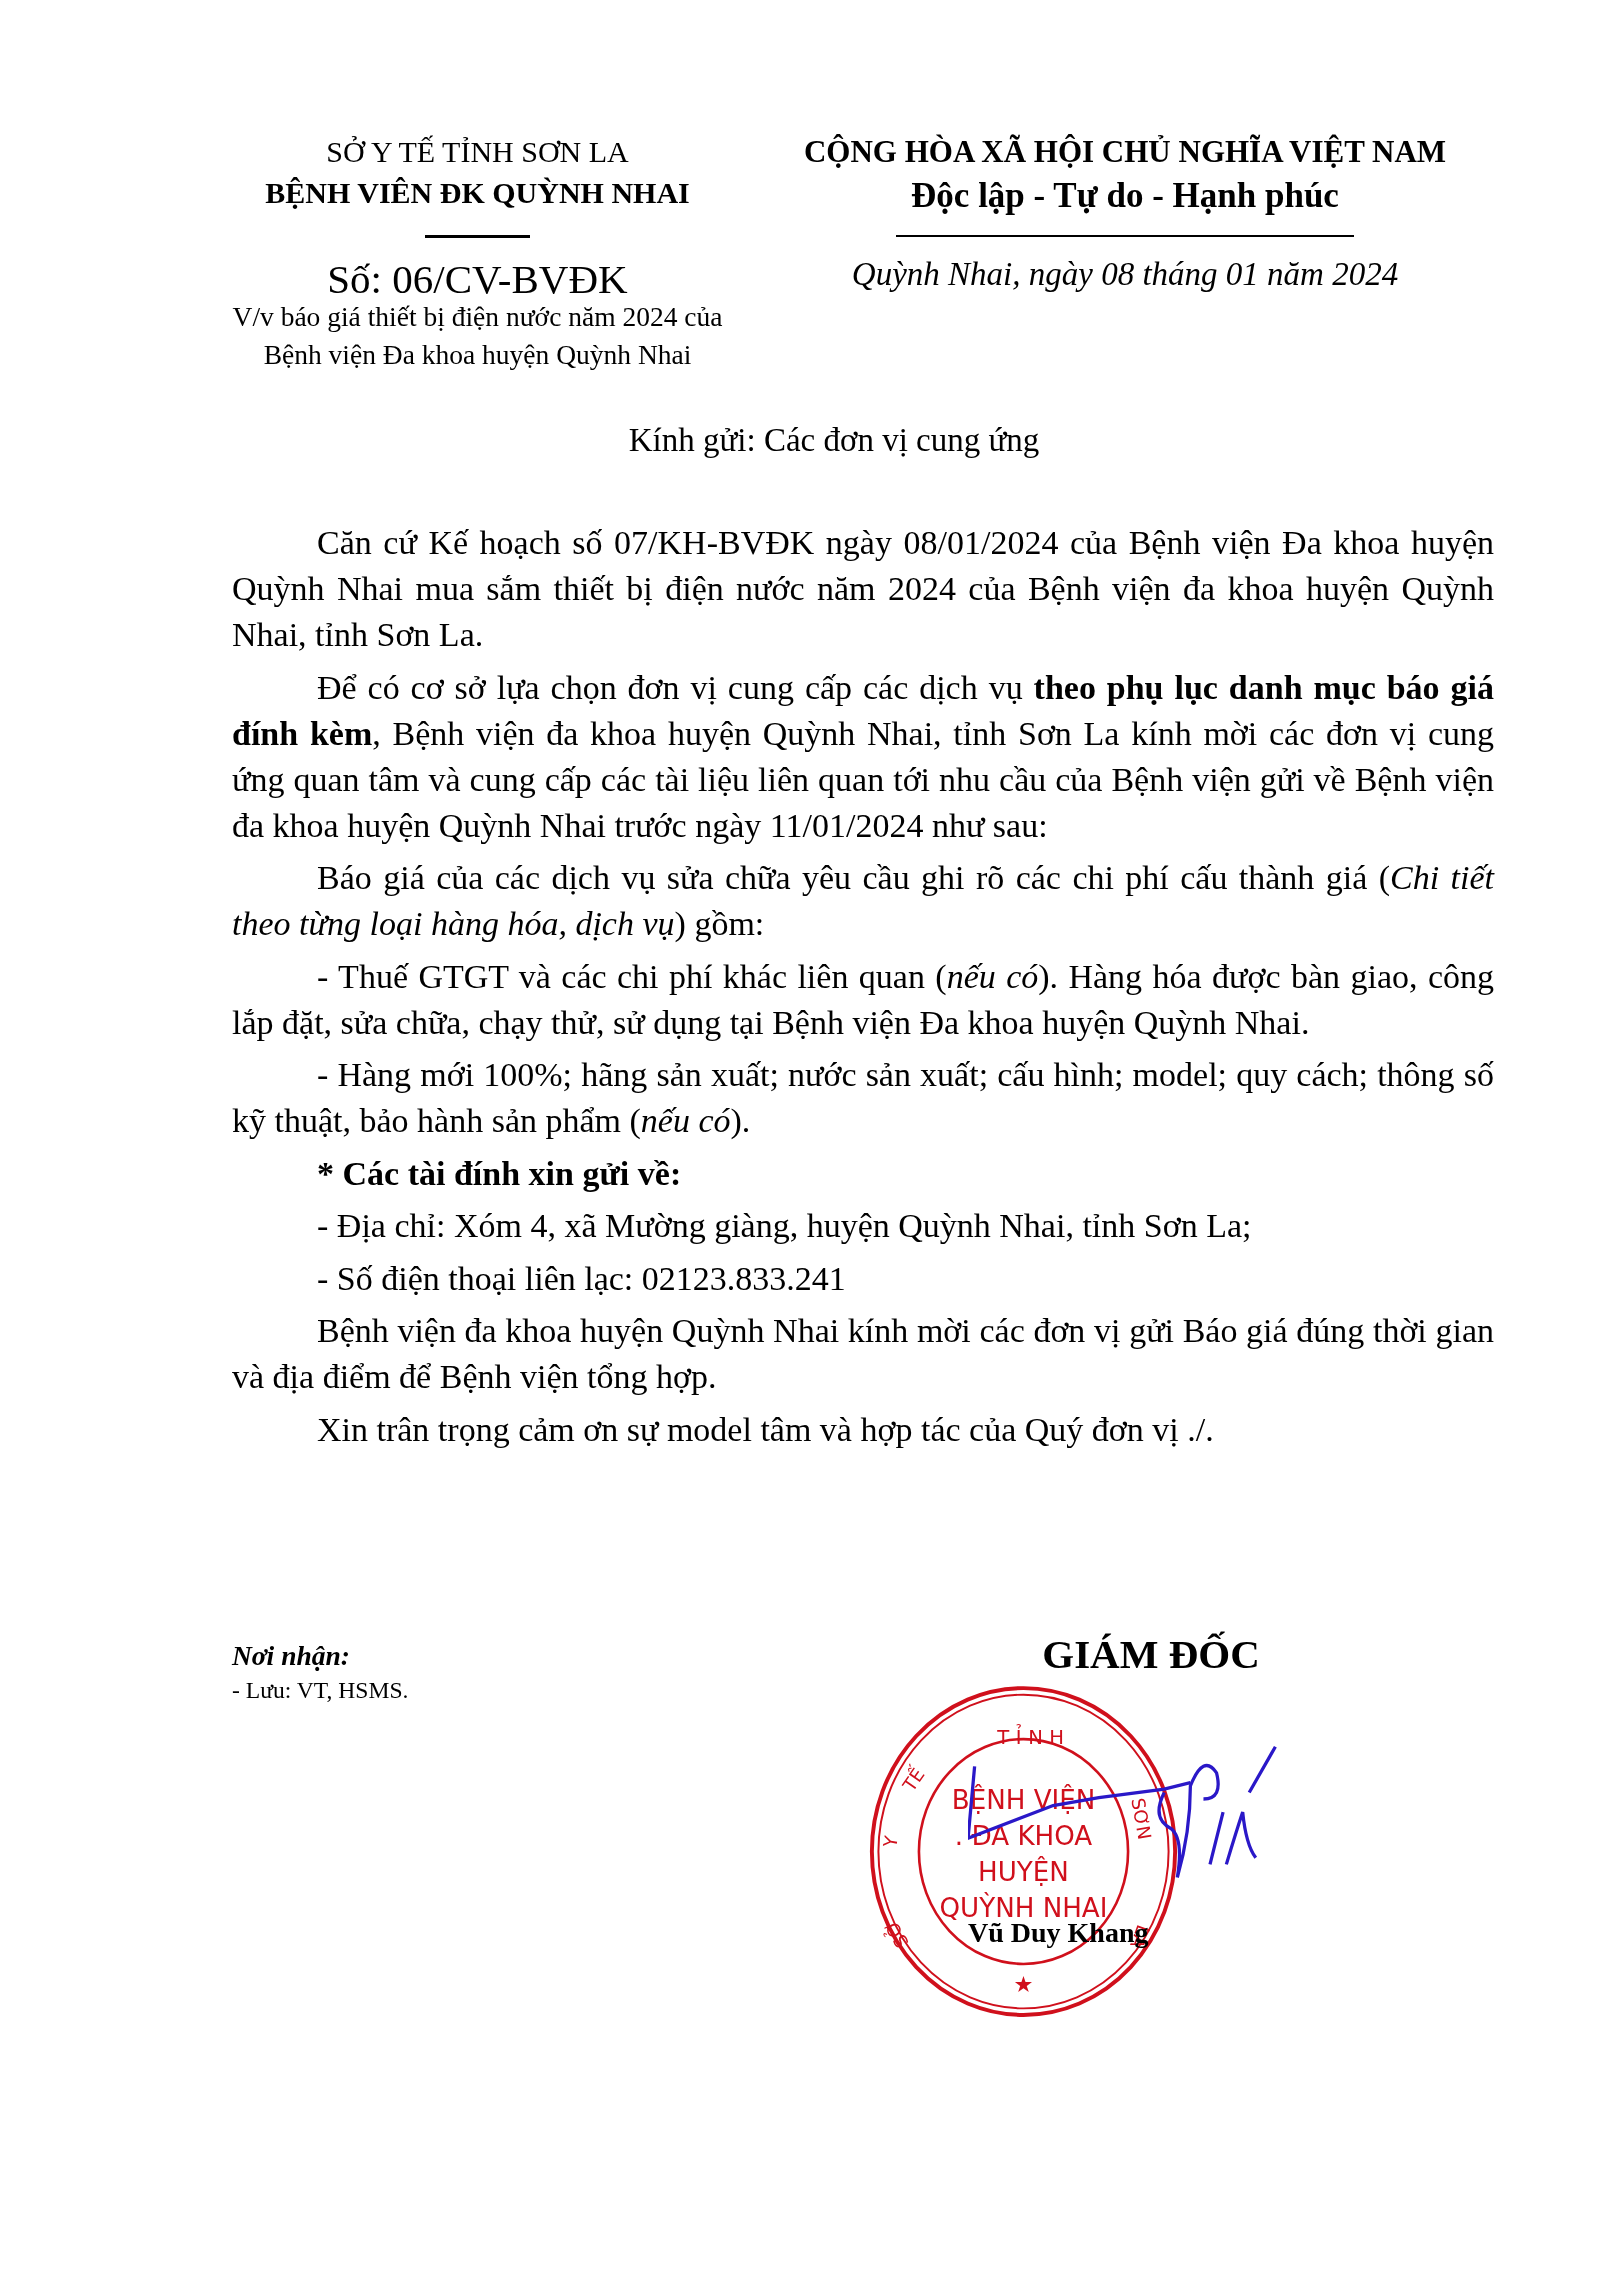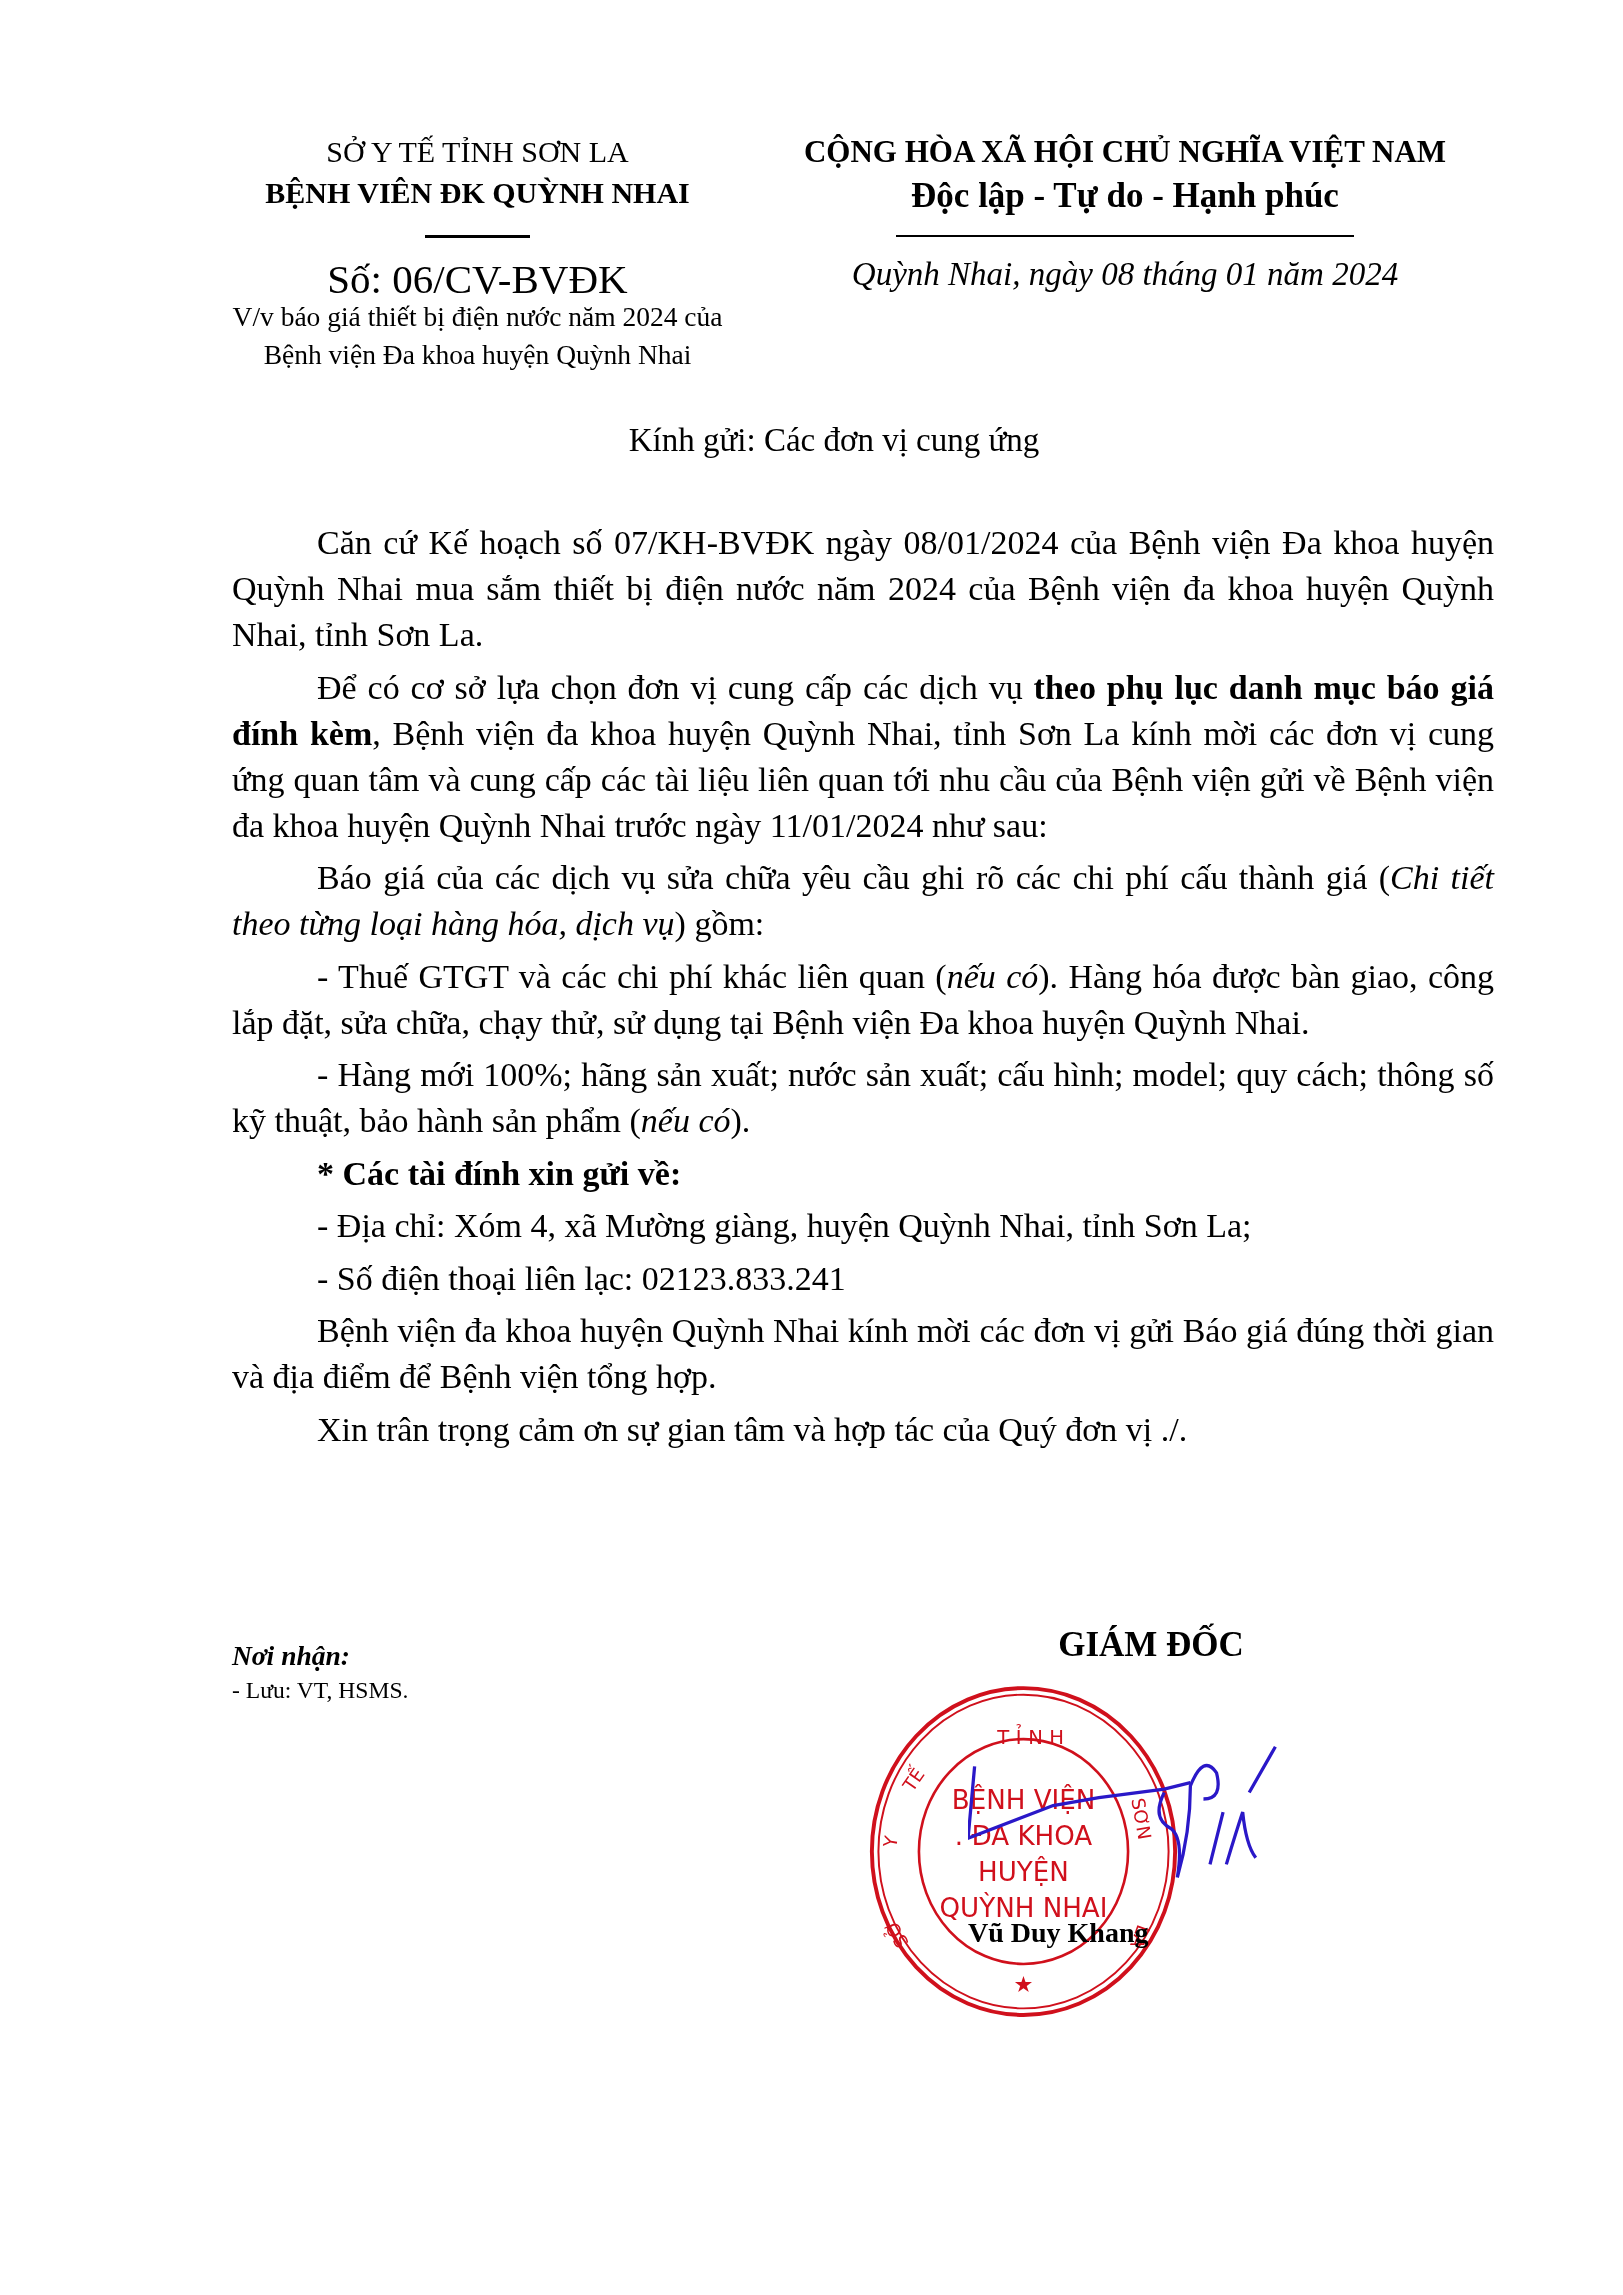--- a/index.html
+++ b/index.html
@@ -18,21 +18,21 @@
   .date { font-size: 33px; line-height: 43px; font-style: italic; white-space: nowrap; }
   .kinhgui { left: 196px; width: 1276px; top: 419px; font-size: 33px; line-height: 43px; }
   .body { left: 232px; width: 1279px; top: 520px; font-size: 34px; line-height: 46px; }
   .body p { margin: 0 17px 0 0; text-align: justify; text-indent: 85px; }
   .body p.gap { margin-top: 6.5px; }
   .body p.item { text-indent: 85px; }
   .noi { left: 232px; top: 1639px; width: 589px; }
   .noi .t { font-size: 27.5px; line-height: 34px; font-weight: bold; font-style: italic; }
   .noi .i { font-size: 23.6px; line-height: 34px; }
   .sign { left: 850px; top: 1622px; width: 654px; }
-  .gd { font-size: 35px; font-weight: bold; line-height: 46px; text-align: center; margin-left: 72px; width: 458px; }
+  .gd { font-size: 41px; font-weight: bold; line-height: 46px; text-align: center; margin-left: 72px; width: 458px; margin-top: 9px; }
   .name { font-size: 28px; font-weight: bold; line-height: 46px; position: absolute; left: 968px; top: 1910px; white-space: nowrap; }
   .stamp { position: absolute; left: 850px; top: 1662px; width: 347px; height: 366px; }
   .sig { position: absolute; left: 968px; top: 1714px; width: 314px; height: 170px; }
 </style>
 </head>
 <body>
 
 <div class="abs hdr-left center">
   <div class="l1">SỞ Y TẾ TỈNH SƠN LA</div>
   <div class="l1b">BỆNH VIÊN ĐK QUỲNH NHAI</div>
@@ -54,21 +54,21 @@
 <div class="abs body">
   <p>Căn cứ Kế hoạch số 07/KH-BVĐK ngày 08/01/2024 của Bệnh viện Đa khoa huyện Quỳnh Nhai mua sắm thiết bị điện nước năm 2024 của Bệnh viện đa khoa huyện Quỳnh Nhai, tỉnh Sơn La.</p>
   <p class="gap"><span>Để có cơ sở lựa chọn đơn vị cung cấp các dịch vụ </span><b>theo phụ lục danh mục báo giá đính kèm</b><span>, Bệnh viện đa khoa huyện Quỳnh Nhai, tỉnh Sơn La kính mời các đơn vị cung ứng quan tâm và cung cấp các tài liệu liên quan tới nhu cầu của Bệnh viện gửi về Bệnh viện đa khoa huyện Quỳnh Nhai trước ngày 11/01/2024 như sau:</span></p>
   <p class="gap"><span>Báo giá của các dịch vụ sửa chữa yêu cầu ghi rõ các chi phí cấu thành giá (</span><i>Chi tiết theo từng loại hàng hóa, dịch vụ</i><span>) gồm:</span></p>
   <p class="gap item"><span>- Thuế GTGT và các chi phí khác liên quan (</span><i>nếu có</i><span>). Hàng hóa được bàn giao, công lắp đặt, sửa chữa, chạy thử, sử dụng tại Bệnh viện Đa khoa huyện Quỳnh Nhai.</span></p>
   <p class="gap item"><span>- Hàng mới 100%; hãng sản xuất; nước sản xuất; cấu hình; model; quy cách; thông số kỹ thuật, bảo hành sản phẩm (</span><i>nếu có</i><span>).</span></p>
   <p class="gap" style="font-weight:bold;">* Các tài đính xin gửi về:</p>
   <p class="gap">- Địa chỉ: Xóm 4, xã Mường giàng, huyện Quỳnh Nhai, tỉnh Sơn La;</p>
   <p class="gap">- Số điện thoại liên lạc: 02123.833.241</p>
   <p class="gap">Bệnh viện đa khoa huyện Quỳnh Nhai kính mời các đơn vị gửi Báo giá đúng thời gian và địa điểm để Bệnh viện tổng hợp.</p>
-  <p class="gap">Xin trân trọng cảm ơn sự gian tâm và hợp tác của Quý đơn vị ./.</p>
+  <p class="gap">Xin trân trọng cảm ơn sự model tâm và hợp tác của Quý đơn vị ./.</p>
 </div>
 
 <div class="abs noi">
   <div class="t">Nơi nhận:</div>
   <div class="i">- Lưu: VT, HSMS.</div>
 </div>
 
 <div class="abs sign">
   <div class="gd">GIÁM ĐỐC</div>
 </div>

